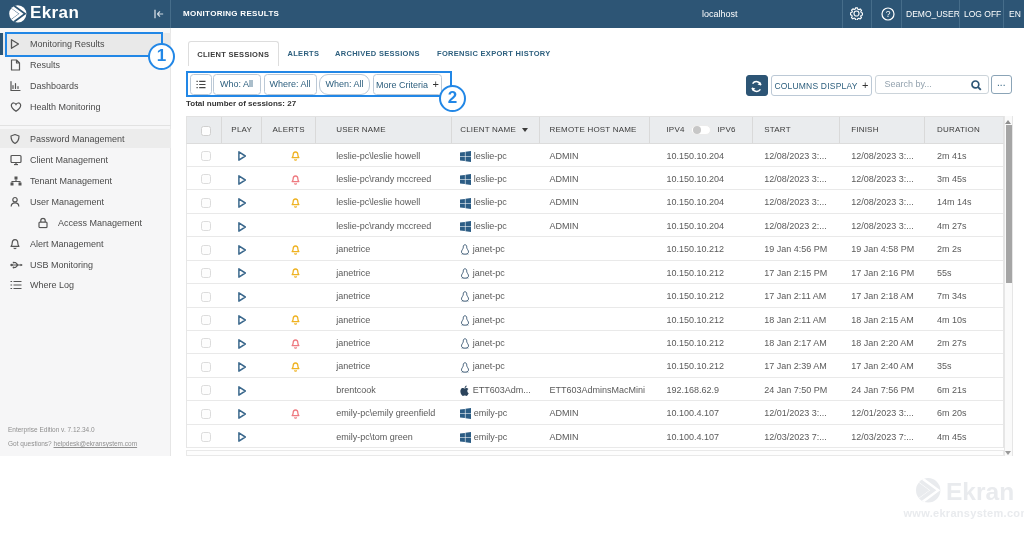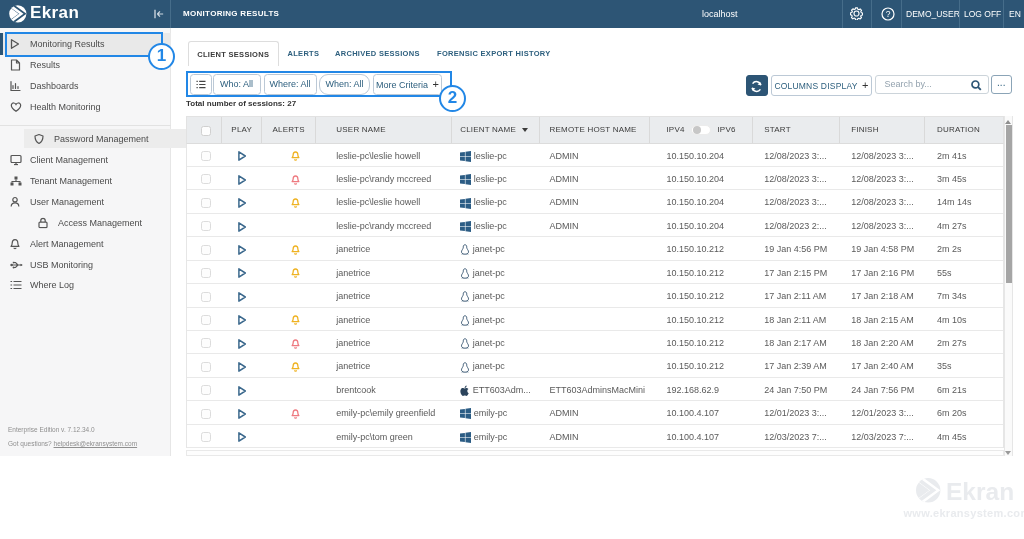--- a/index.html
+++ b/index.html
@@ -116,21 +116,21 @@
       </svg>
     <div class="txt">Dashboards</div>
   </div>
   <div class="side-item" style="top:68px;">
     <svg width="12" height="11" viewBox="0 0 12 11">
         <path d="M6 9.8 C2 7 0.8 4.6 1.6 2.8 C2.4 1 5 1 6 3 C7 1 9.6 1 10.4 2.8 C11.2 4.6 10 7 6 9.8 Z" stroke="#555" stroke-width="1.2" fill="none"></path>
       </svg>
     <div class="txt">Health Monitoring</div>
   </div>
   <div id="side-sep"></div>
-  <div class="side-item" style="top:101px; height:19px; background:#ececec;margin-left:24px;">
+  <div class="side-item" style="top:101px; height:19px; background:#ececec;">
     <svg width="10" height="11" viewBox="0 0 10 11">
         <path d="M5 1 L9 2.5 C9 6 8 8.5 5 10 C2 8.5 1 6 1 2.5 Z" stroke="#555" stroke-width="1.2" fill="none" stroke-linejoin="round"></path>
       </svg>
     <div class="txt">Password Management</div>
   </div>
   <div class="side-item" style="top:121px;">
     <svg width="12" height="11" viewBox="0 0 12 11">
         <rect x="1" y="1" width="10" height="7" rx="1" stroke="#555" stroke-width="1.2" fill="none"></rect>
         <path d="M4 10.2 h4 M6 8 v2" stroke="#555" stroke-width="1.2"></path>
       </svg>

